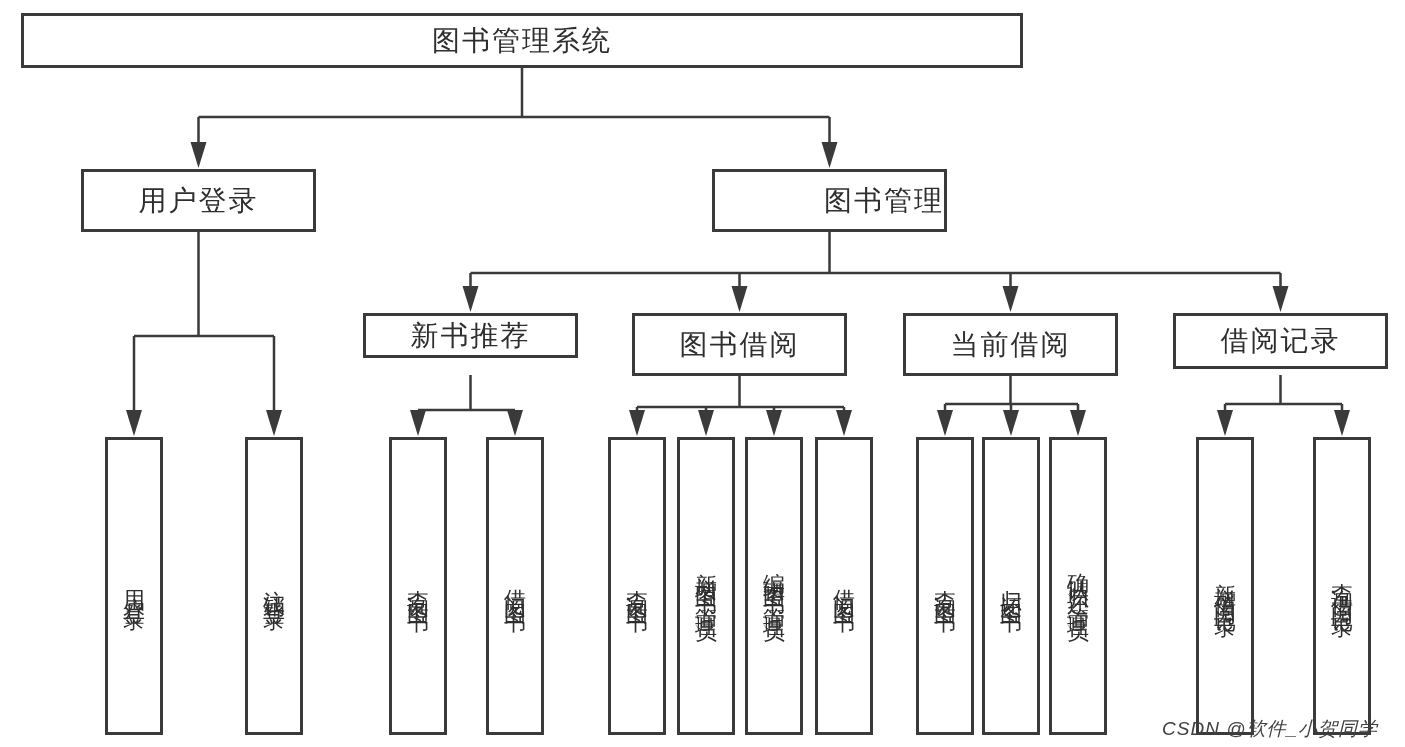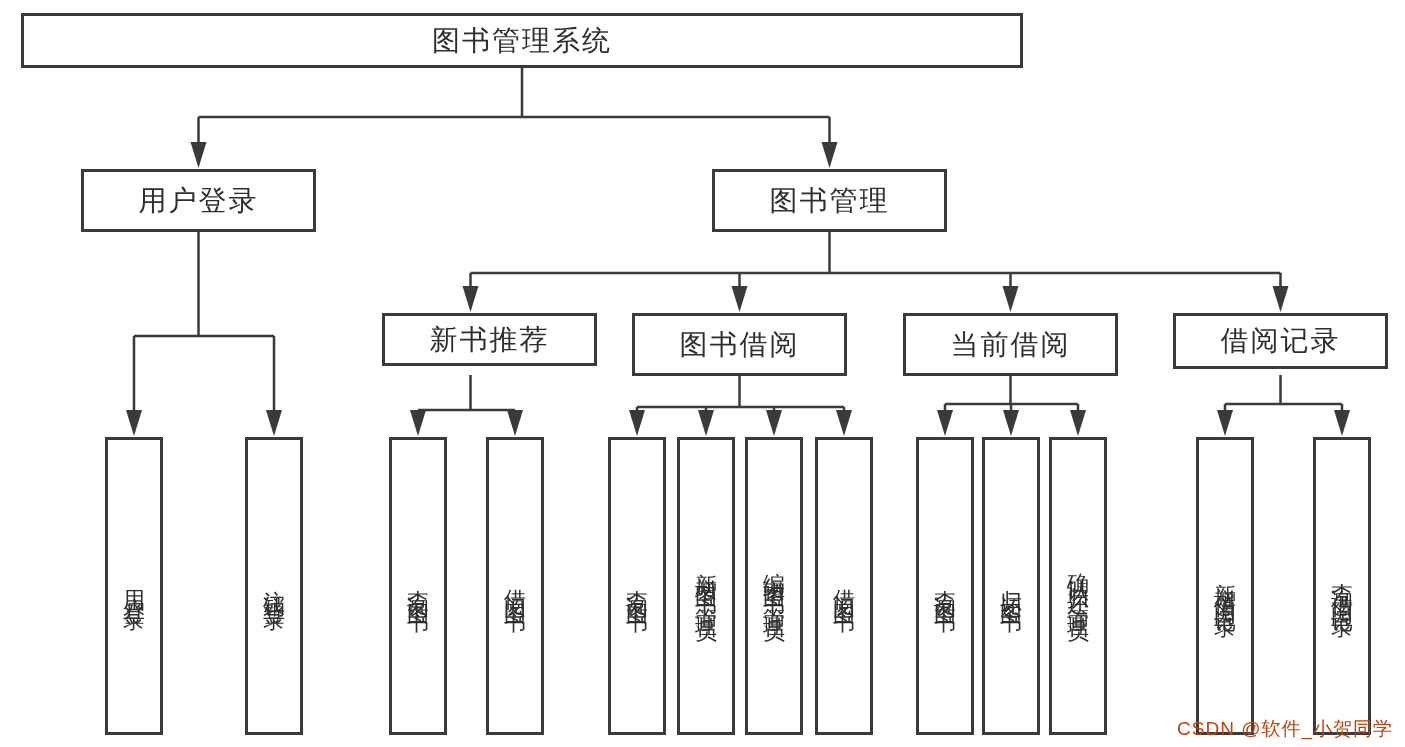--- a/index.html
+++ b/index.html
@@ -36,25 +36,26 @@
     writing-mode: vertical-rl;
     text-orientation: mixed;
     font-size: 22px;
     letter-spacing: 7px;
     line-height: 1.1;
     color: #2e2e2e;
   }
   .watermark {
     position: absolute;
     top: 716px;
-    right: 12px;
+    right: 27px;
     font-size: 19px;
     letter-spacing: 1px;
-    color: #c2410c;
+    color: #404040;
     white-space: nowrap;
+    font-style: italic;
   }
 </style>
 </head>
 <body>
 
 <div class="canvas">
 
   <svg class="connectors" viewBox="0 0 1405 747" xmlns="http://www.w3.org/2000/svg">
     <g stroke="#3a3a3a" stroke-width="2.5" fill="none">
 
@@ -102,25 +103,25 @@
     </g>
   </svg>
 
   <div class="box hbox" style="left:21px; top:13px; width:1002px; height:55px;">
     <span>图书管理系统</span>
   </div>
 
   <div class="box hbox" style="left:81px; top:169px; width:235px; height:63px;">
     <span>用户登录</span>
   </div>
-  <div class="box hbox" style="left:712px; top:169px; width:235px; height:63px;">
+  <div class="box hbox" style="left:712px; top:169px; width:235px; height:63px;justify-content:flex-end;">
     <span>图书管理</span>
   </div>
 
-  <div class="box hbox" style="left:382px; top:313px; width:215px; height:53px;">
+  <div class="box hbox" style="left:363px; top:313px; width:215px; height:45px;">
     <span>新书推荐</span>
   </div>
   <div class="box hbox" style="left:903px; top:313px; width:215px; height:63px;">
     <span>当前借阅</span>
   </div>
   <div class="box hbox" style="left:632px; top:313px; width:215px; height:63px;">
     <span>图书借阅</span>
   </div>
   <div class="box hbox" style="left:1173px; top:313px; width:215px; height:56px;">
     <span>借阅记录</span>

